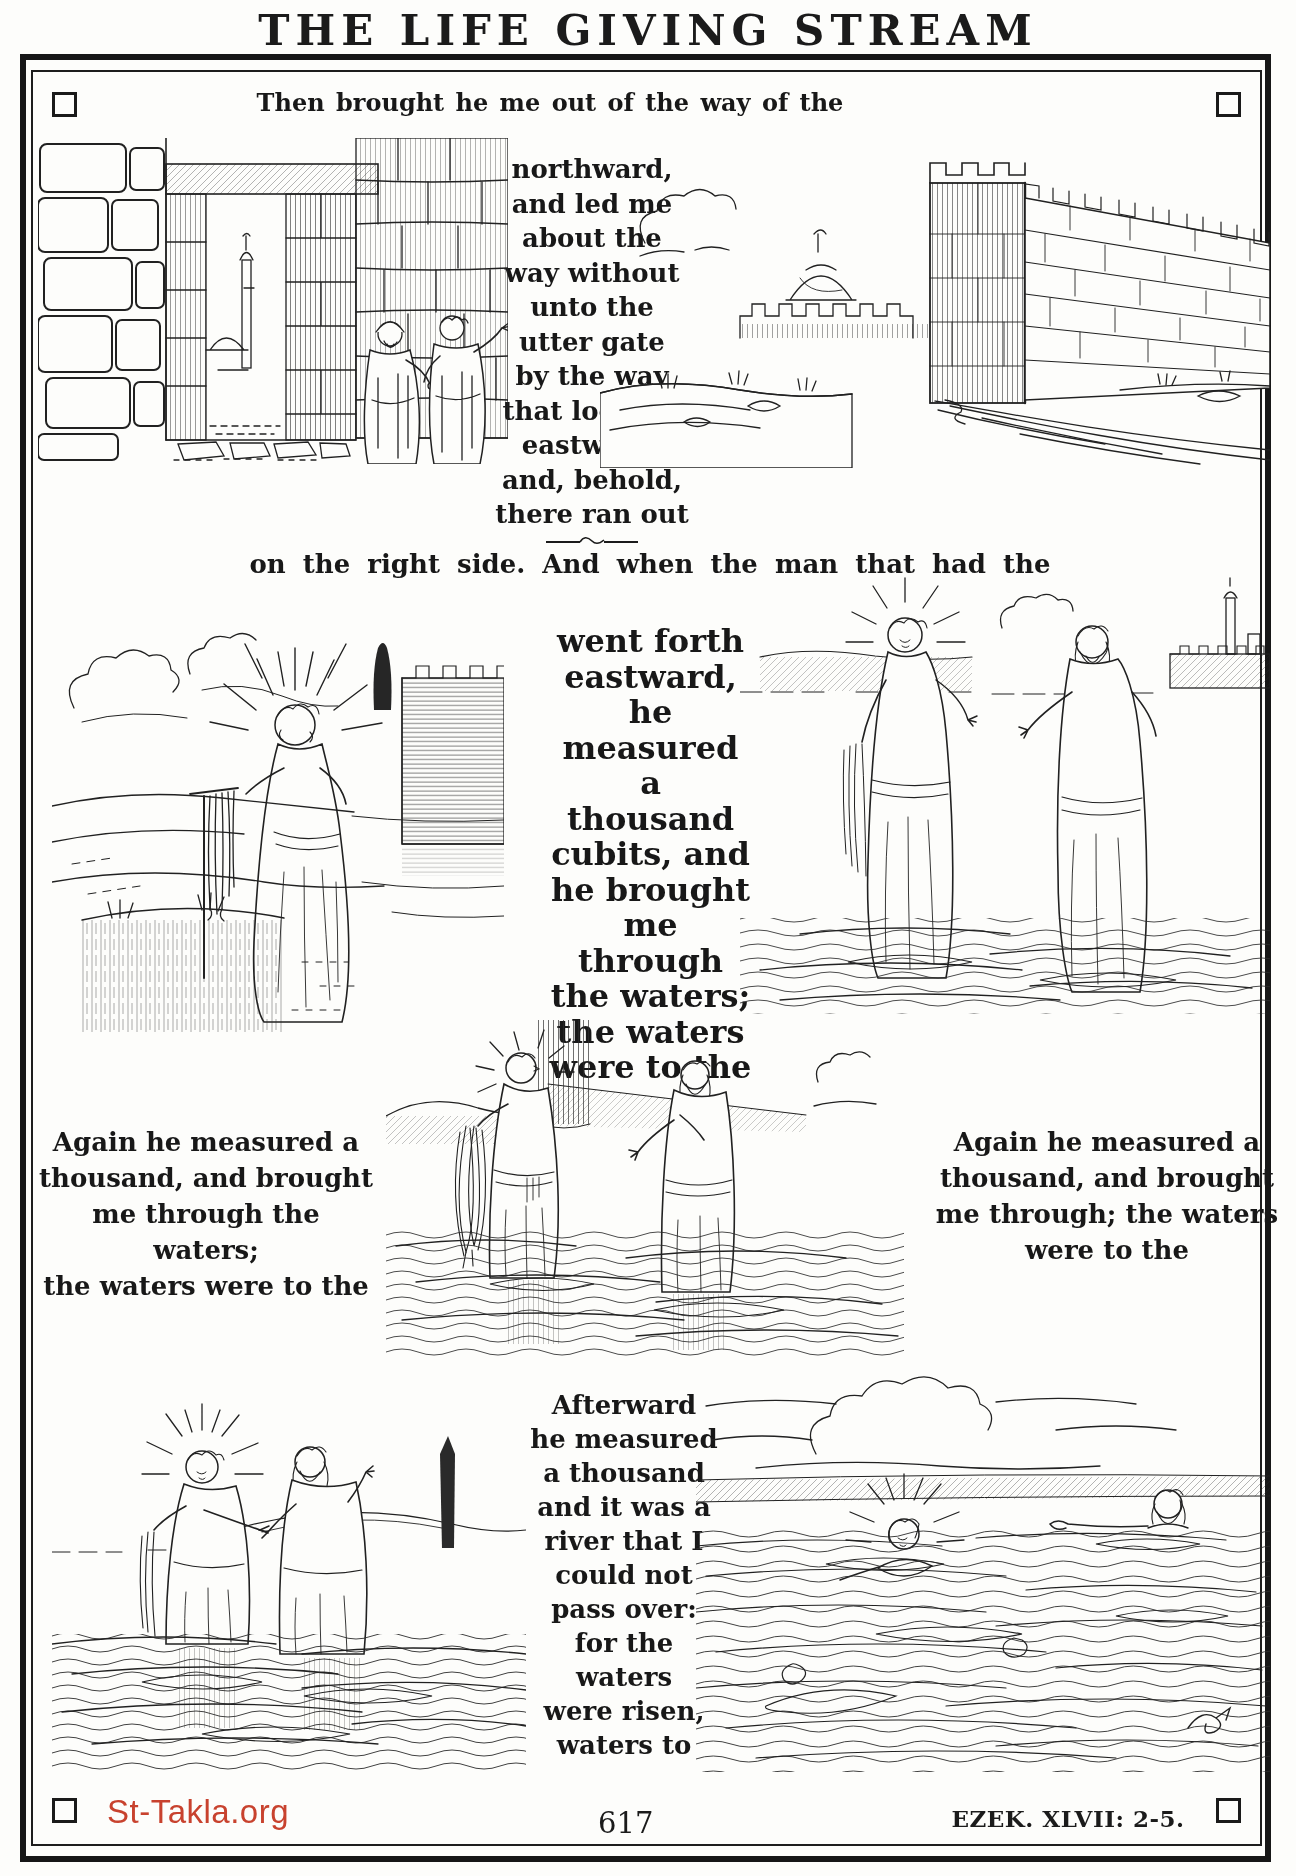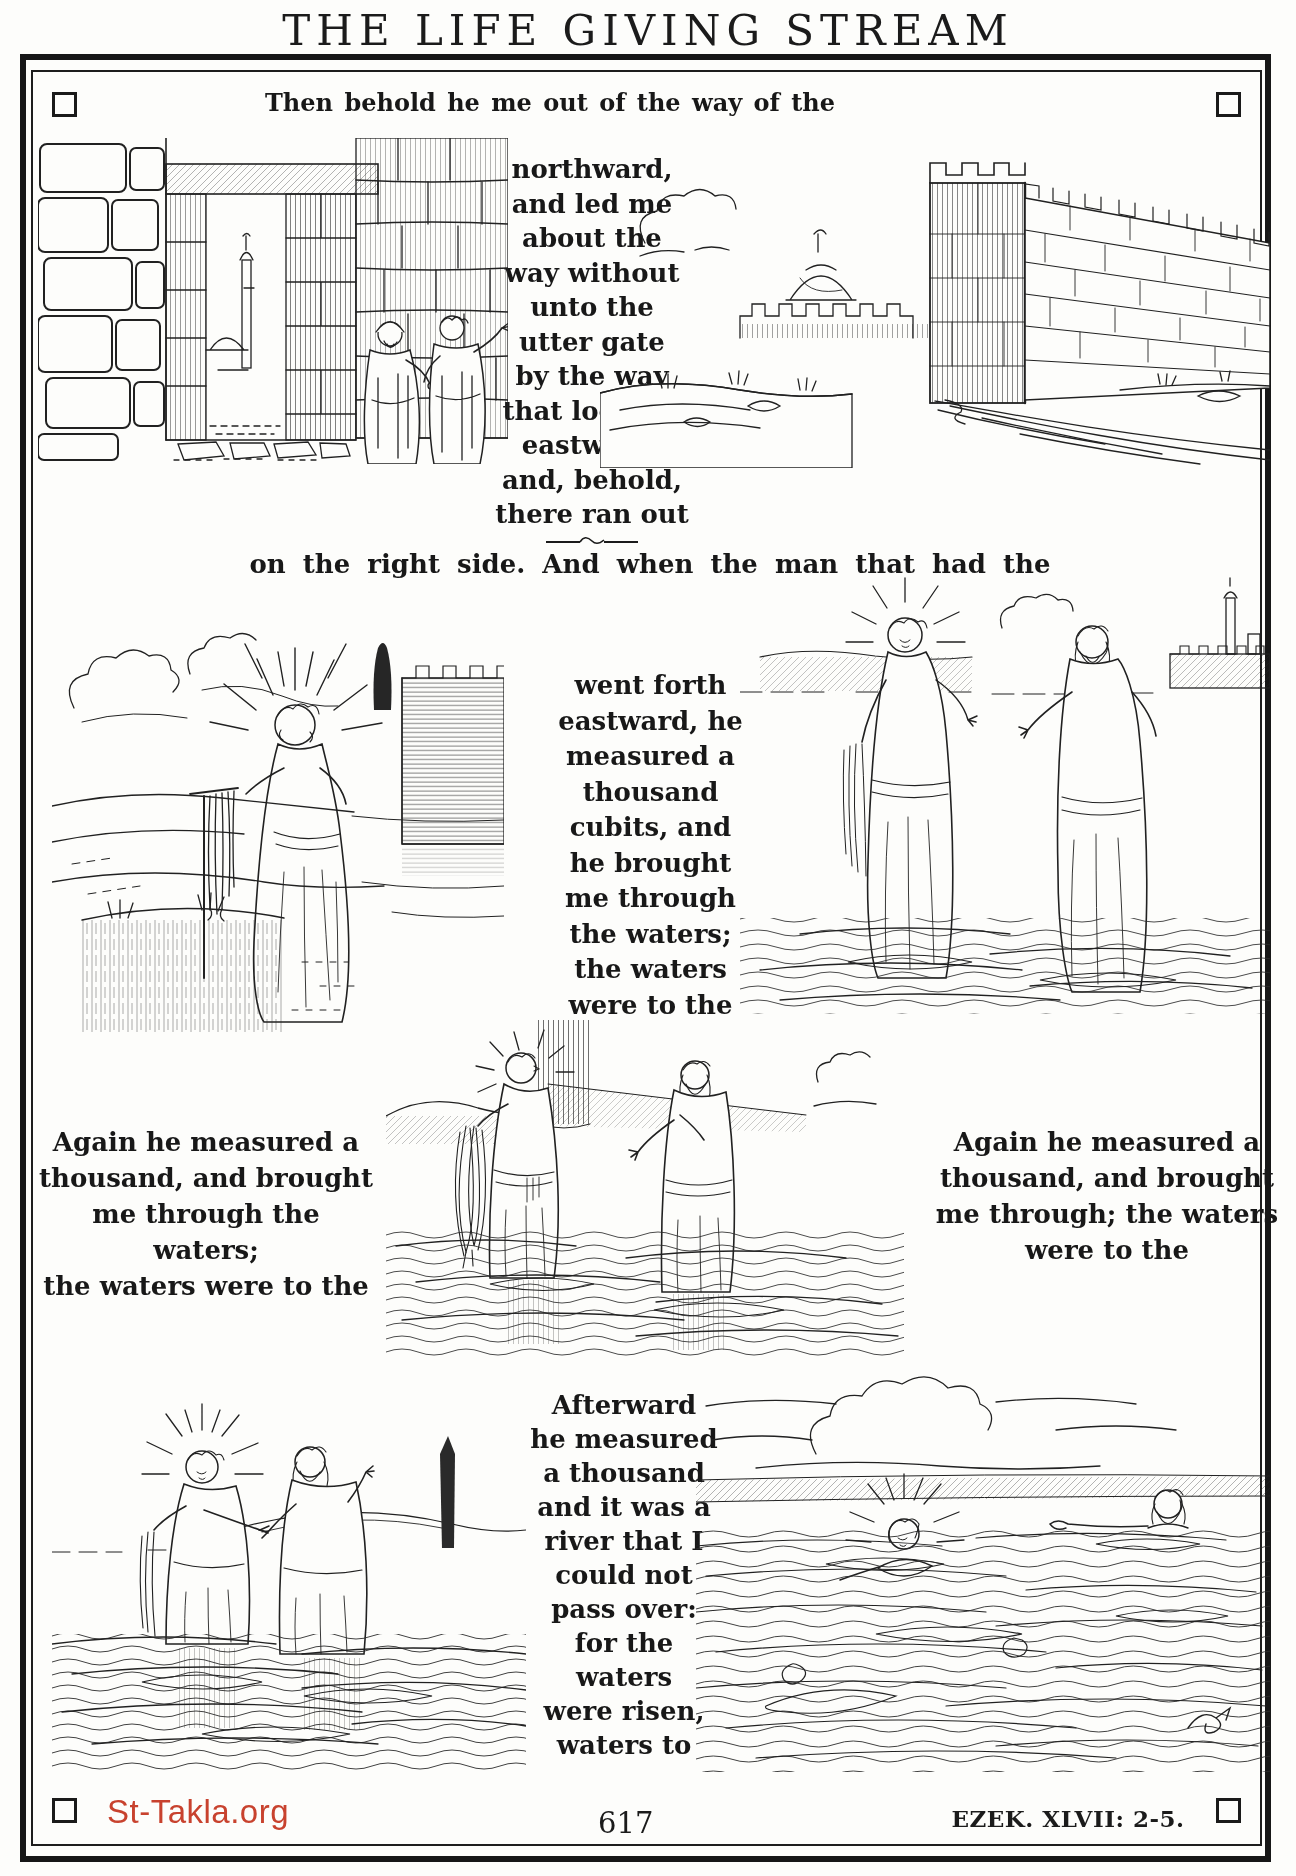--- a/index.html
+++ b/index.html
@@ -4,27 +4,27 @@
 <style>
   html,body{margin:0;padding:0;background:#e8e8e6;}
   #page{position:relative;width:1296px;height:1876px;background:#fdfdfb;overflow:hidden;
         font-family:"DejaVu Serif","Liberation Serif",serif;color:#1b1b1b;}
   .abs{position:absolute;}
   
   #frame-outer{left:20px;top:54px;width:1251px;height:1808px;border:6px solid #171717;box-sizing:border-box;}
   #frame-inner{left:31px;top:70px;width:1231px;height:1776px;border:2px solid #1d1d1d;box-sizing:border-box;}
   .corner-sq{width:25px;height:25px;border:3px solid #1a1a1a;background:#fdfdfb;box-sizing:border-box;}
   
-  #page-title{left:0;top:6px;width:1296px;text-align:center;font-size:42px;font-weight:normal;letter-spacing:6px;}
+  #page-title{left:0;top:6px;width:1296px;text-align:center;font-size:42px;font-weight:bold;letter-spacing:6px;}
   .verse{font-weight:bold;color:#181818;}
   .vcenter{text-align:center;}
   #intro-line{left:250px;top:88px;width:600px;font-size:24px;word-spacing:3px;}
   #col-north{left:492px;top:152px;width:200px;font-size:26px;line-height:34.5px;}
   #bridge-line{left:200px;top:549px;width:900px;font-size:26px;word-spacing:8px;}
-  #col-east{left:548px;top:624px;width:205px;font-size:26px;line-height:35.5px;margin-top:44px;}
+  #col-east{left:548px;top:624px;width:205px;font-size:32px;line-height:35.5px;}
   #again-left{left:36px;top:1124px;width:340px;font-size:26px;line-height:36px;}
   #again-right{left:934px;top:1124px;width:346px;font-size:26px;line-height:36px;}
   #col-afterward{left:528px;top:1388px;width:192px;font-size:26px;line-height:34px;}
   #closing-line{left:320px;top:1776px;width:660px;font-size:24px;word-spacing:4px;}
   #watermark{left:96px;top:1793px;font-family:"Liberation Sans",sans-serif;font-size:33px;color:#c8422e;letter-spacing:.5px;margin-left:11px;}
   #page-number{left:598px;top:1806px;width:104px;text-align:left;font-size:29px;}
   #scripture-ref{left:940px;top:1805px;width:256px;text-align:center;font-size:23px;font-weight:bold;letter-spacing:.5px;}
   .panel svg{display:block;width:100%;height:100%;}
 </style>
 </head>
@@ -34,21 +34,21 @@
 
   <div class="abs" id="page-title">THE LIFE GIVING STREAM</div>
 
   <div class="abs" id="frame-outer"></div>
   <div class="abs" id="frame-inner"></div>
   <div class="abs corner-sq" style="left:52px;top:92px"></div>
   <div class="abs corner-sq" style="left:1216px;top:92px"></div>
   <div class="abs corner-sq" style="left:52px;top:1798px"></div>
   <div class="abs corner-sq" style="left:1216px;top:1798px"></div>
 
-  <div class="abs verse vcenter" id="intro-line">Then behold he me out of the way of the</div>
+  <div class="abs verse vcenter" id="intro-line">Then brought he me out of the way of the</div>
   <div class="abs verse vcenter" id="col-north">
       <div>northward,</div>
       <div>and led me</div>
       <div>about the</div>
       <div>way without</div>
       <div>unto the</div>
       <div>utter gate</div>
       <div>by the way</div>
       <div>that looketh</div>
       <div>eastward;</div>

